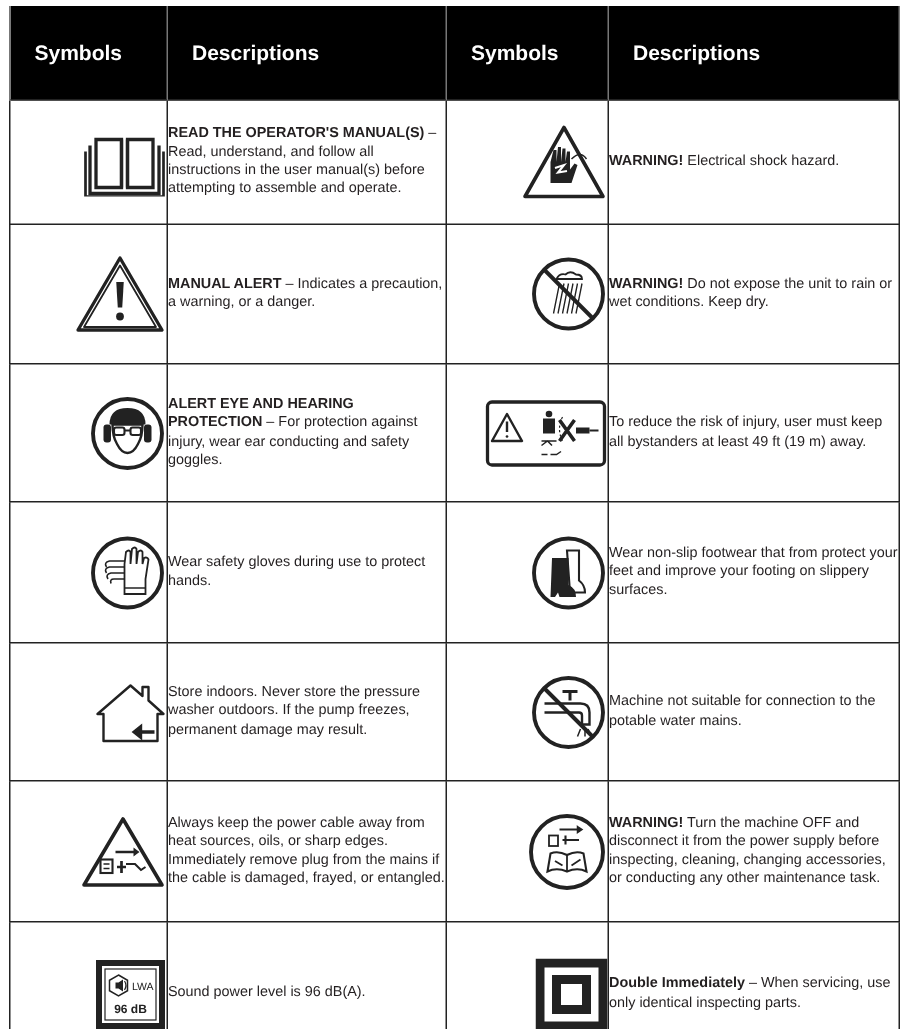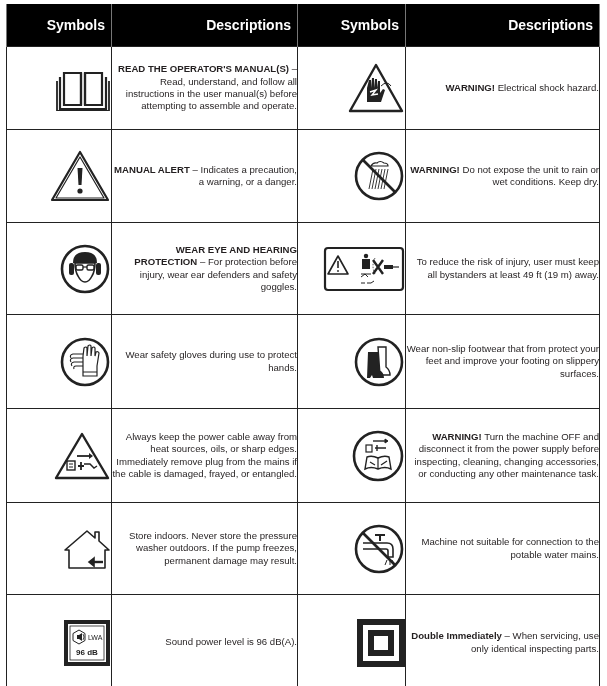--- a/index.html
+++ b/index.html
@@ -3,28 +3,28 @@
 <meta charset="utf-8">
 <style>
   html, body { margin: 0; padding: 0; background: #ffffff; }
   body { width: 607px; height: 686px; position: relative; overflow: hidden; font-family: "Liberation Sans", sans-serif; color: #231f20; }
   table.sym {
     position: absolute; left: 6px; top: 4px;
     width: 593px; border-collapse: collapse; table-layout: fixed;
   }
   table.sym th {
     background: #000; color: #fff; font-weight: bold; font-size: 14px;
-    height: 30px; padding: 6px; text-align: right;
+    height: 30px; padding: 16px; text-align: left;
     border-left: 1px solid #777; border-right: 1px solid #777;
   }
   table.sym td {
     border: 1.5px solid #222; padding: 0; vertical-align: middle;
   }
   td.symcell { text-align: right; }
-  td.desc { font-size: 9.6px; line-height: 12.4px; padding: 0 8px 0 10px; text-align: right; }
+  td.desc { font-size: 9.6px; line-height: 12.4px; padding: 0 8px 0 10px; }
   td.desc b { font-weight: bold; }
   .icon { display: inline-block; vertical-align: middle; }
   .icon svg { display: block; }
 </style>
 </head>
 <body>
 
 <table class="sym">
   <colgroup>
     <col style="width:105px">
@@ -101,21 +101,21 @@
             <path d="M14 20 q0 -11 12 -11 q12 0 12 11 z" fill="#222"></path>
             <path d="M16 20 q0 8 3 13 q3 6 7 6 q4 0 7 -6 q3 -5 3 -13 z" fill="none" stroke="#222" stroke-width="1.6"></path>
             <rect x="10" y="20" width="5" height="12" rx="2" fill="#222"></rect>
             <rect x="37" y="20" width="5" height="12" rx="2" fill="#222"></rect>
             <rect x="17" y="22" width="7" height="5" rx="1.5" fill="none" stroke="#222" stroke-width="1.4"></rect>
             <rect x="28" y="22" width="7" height="5" rx="1.5" fill="none" stroke="#222" stroke-width="1.4"></rect>
             <path d="M24 24 h4" stroke="#222" stroke-width="1.2"></path>
           </svg>
         </span>
       </td>
-      <td class="desc"><b>WEAR EYE AND HEARING PROTECTION</b><span> – For protection before injury, wear ear defenders and safety goggles.</span></td>
+      <td class="desc"><b>ALERT EYE AND HEARING PROTECTION</b><span> – For protection against injury, wear ear conducting and safety goggles.</span></td>
       <td class="symcell">
         <span class="icon">
           <svg width="82" height="46" viewBox="0 0 82 46">
             <rect x="2" y="2" width="78" height="42" rx="3" fill="none" stroke="#222" stroke-width="2.2"></rect>
             <path d="M15 10 L25 28 H5 Z" fill="none" stroke="#222" stroke-width="1.6" stroke-linejoin="round"></path>
             <path d="M15 15 v7" stroke="#222" stroke-width="1.6"></path>
               <circle cx="15" cy="25" r="0.9" fill="#222"></circle>
             <circle cx="43" cy="10" r="2.2" fill="#222"></circle>
             <path d="M39 13 h8 v10 h-8 z" fill="#222"></path>
             <path d="M38 28 h10 M38 31 l4 -3 l3 3" stroke="#222" stroke-width="1" fill="none"></path>
@@ -147,20 +147,45 @@
           <svg width="52" height="52" viewBox="0 0 52 52">
             <circle cx="26" cy="26" r="23" fill="none" stroke="#222" stroke-width="2.6"></circle>
             <path d="M25 11 h8 v20 q4 3 4 8 h-10 z" fill="none" stroke="#222" stroke-width="1.4"></path>
             <path d="M15 16 h11 v18 q5 2 5 8 h-11 l-1 -3 l-2 3 h-3 z" fill="#222"></path>
           </svg>
         </span>
       </td>
       <td class="desc"><b></b><span>Wear non-slip footwear that from protect your feet and improve your footing on slippery surfaces.</span></td>
     </tr>
 
+    <tr style="height:92px">
+      <td class="symcell">
+        <span class="icon">
+          <svg width="48" height="42" viewBox="0 0 48 42" fill="none" stroke="#222" stroke-width="1.6">
+            <path d="M6 40 V22 H2 L24 3 L32 10 V4 H36 V13 L46 22 H42 V40 Z" stroke-linejoin="round"></path>
+            <path d="M40 34 H30" stroke-width="2.4"></path>
+            <path d="M31 30 L26 34 L31 38 Z" fill="#222"></path>
+          </svg>
+        </span>
+      </td>
+      <td class="desc"><b></b><span>Store indoors. Never store the pressure washer outdoors. If the pump freezes, permanent damage may result.</span></td>
+      <td class="symcell">
+        <span class="icon">
+          <svg width="52" height="52" viewBox="0 0 52 52" fill="none" stroke="#222">
+            <circle cx="26" cy="26" r="23" stroke-width="2.6"></circle>
+            <path d="M22 12 h10 M27 12 v6" stroke-width="2"></path>
+            <path d="M10 20 h24 q6 0 6 6 v8 h-5 v-6 q0 -2 -2 -2 h-23" stroke-width="1.6"></path>
+            <path d="M34 37 l-2 5 M37 37 l0 5 M39 37 l2 4" stroke-width="1"></path>
+            <path d="M10 10 L42 42" stroke-width="2.6"></path>
+          </svg>
+        </span>
+      </td>
+      <td class="desc"><b></b><span>Machine not suitable for connection to the potable water mains.</span></td>
+    </tr>
+
     <tr style="height:94px">
       <td class="symcell">
         <span class="icon">
           <svg width="58" height="50" viewBox="0 0 58 50">
             <path d="M29 3 L55 47 H3 Z" fill="none" stroke="#222" stroke-width="2.4" stroke-linejoin="round"></path>
             <path d="M24 25 h14" stroke="#222" stroke-width="1.8"></path>
             <path d="M36 22 l4 3 l-4 3 z" fill="#222"></path>
             <rect x="14" y="30" width="8" height="9" fill="none" stroke="#222" stroke-width="1.4"></rect>
             <path d="M16 33 h4 M16 36 h4" stroke="#222" stroke-width="1"></path>
             <path d="M25 35 h6 M28 31 v8" stroke="#222" stroke-width="1.8"></path>
@@ -179,45 +204,20 @@
             <path d="M24 19 h5 M26 16 v6 M29 19 h6" stroke-width="1.4"></path>
             <path d="M14 40 q6 -3 13 0 q7 -3 13 0 l-2 -12 q-5 -2 -11 1 q-6 -3 -11 -1 z" stroke-width="1.4"></path>
             <path d="M27 29 v11" stroke-width="1.2"></path>
             <path d="M19 33 l5 3 M30 36 l6 -4" stroke-width="1.2"></path>
           </svg>
         </span>
       </td>
       <td class="desc"><b>WARNING!</b><span> Turn the machine OFF and disconnect it from the power supply before inspecting, cleaning, changing accessories, or conducting any other maintenance task.</span></td>
     </tr>
 
-    <tr style="height:92px">
-      <td class="symcell">
-        <span class="icon">
-          <svg width="48" height="42" viewBox="0 0 48 42" fill="none" stroke="#222" stroke-width="1.6">
-            <path d="M6 40 V22 H2 L24 3 L32 10 V4 H36 V13 L46 22 H42 V40 Z" stroke-linejoin="round"></path>
-            <path d="M40 34 H30" stroke-width="2.4"></path>
-            <path d="M31 30 L26 34 L31 38 Z" fill="#222"></path>
-          </svg>
-        </span>
-      </td>
-      <td class="desc"><b></b><span>Store indoors. Never store the pressure washer outdoors. If the pump freezes, permanent damage may result.</span></td>
-      <td class="symcell">
-        <span class="icon">
-          <svg width="52" height="52" viewBox="0 0 52 52" fill="none" stroke="#222">
-            <circle cx="26" cy="26" r="23" stroke-width="2.6"></circle>
-            <path d="M22 12 h10 M27 12 v6" stroke-width="2"></path>
-            <path d="M10 20 h24 q6 0 6 6 v8 h-5 v-6 q0 -2 -2 -2 h-23" stroke-width="1.6"></path>
-            <path d="M34 37 l-2 5 M37 37 l0 5 M39 37 l2 4" stroke-width="1"></path>
-            <path d="M10 10 L42 42" stroke-width="2.6"></path>
-          </svg>
-        </span>
-      </td>
-      <td class="desc"><b></b><span>Machine not suitable for connection to the potable water mains.</span></td>
-    </tr>
-
     <tr style="height:96px">
       <td class="symcell">
         <span class="icon">
           <svg width="48" height="48" viewBox="0 0 48 48">
             <rect x="1" y="1" width="46" height="46" fill="#222"></rect>
             <rect x="5" y="5" width="38" height="38" fill="#fff"></rect>
             <rect x="7" y="7" width="34" height="34" fill="none" stroke="#222" stroke-width="0.8"></rect>
             <path d="M16 11 l6 3.5 v7 l-6 3.5 l-6 -3.5 v-7 z" fill="none" stroke="#222" stroke-width="1"></path>
             <path d="M14 16 h2 l3 -2 v8 l-3 -2 h-2 z" fill="#222"></path>
             <path d="M20 15 q2 3 0 6" stroke="#222" stroke-width="0.8" fill="none"></path>

